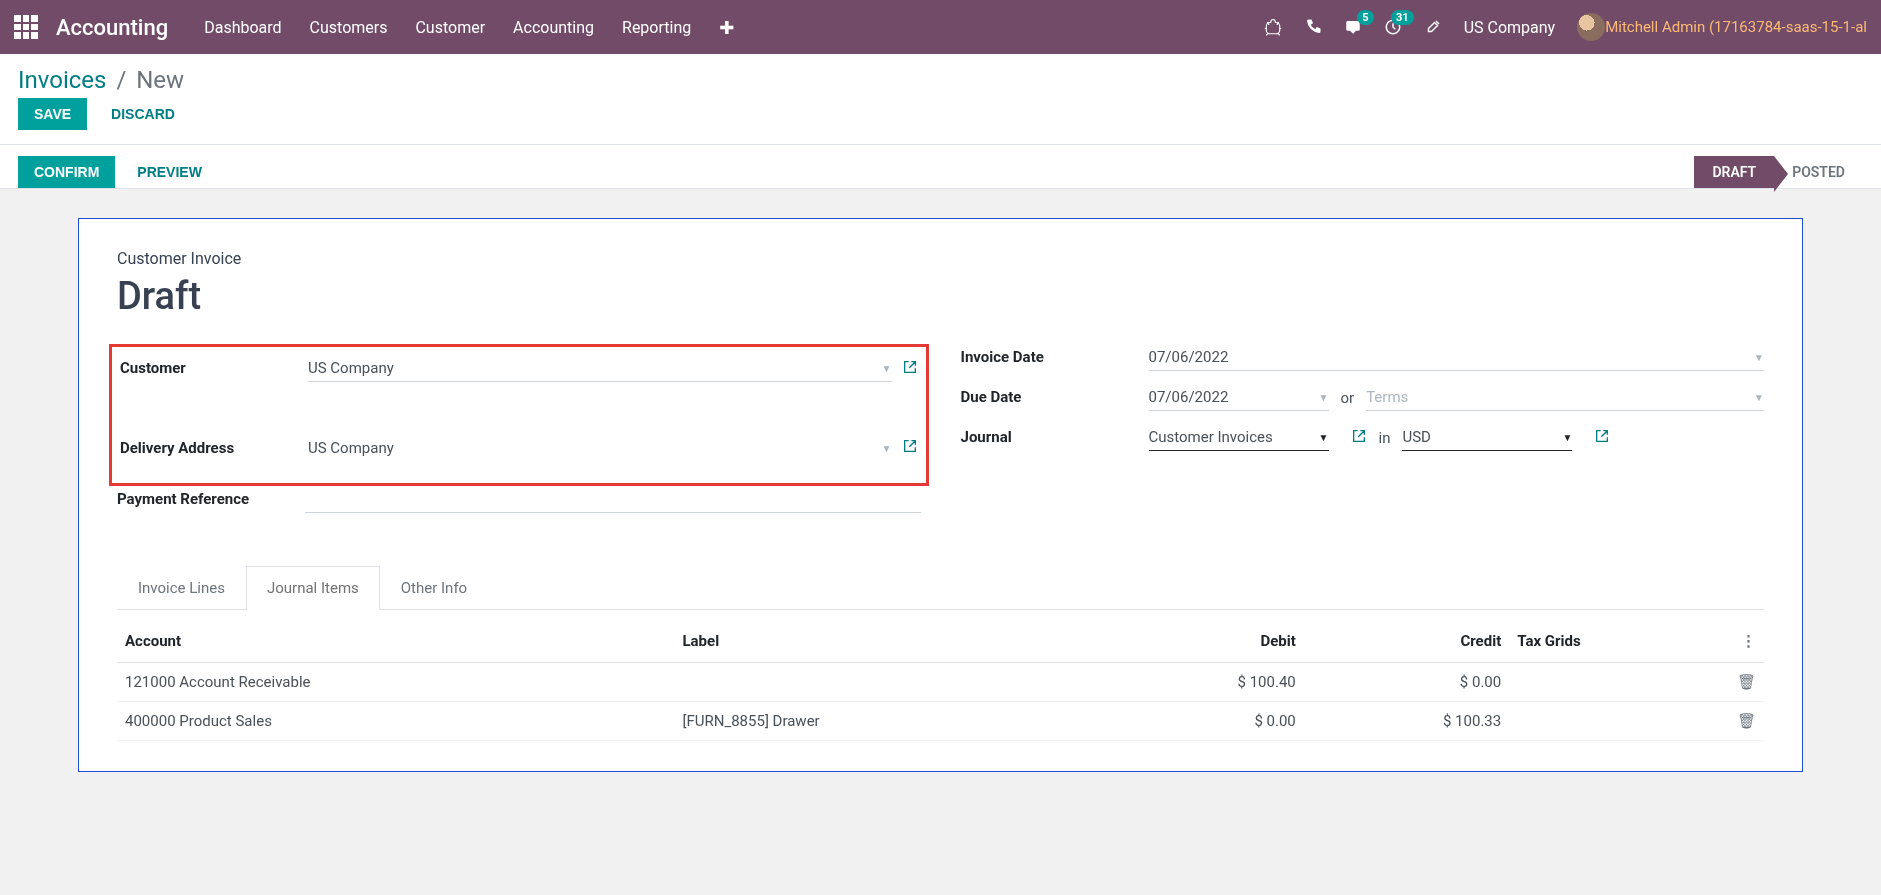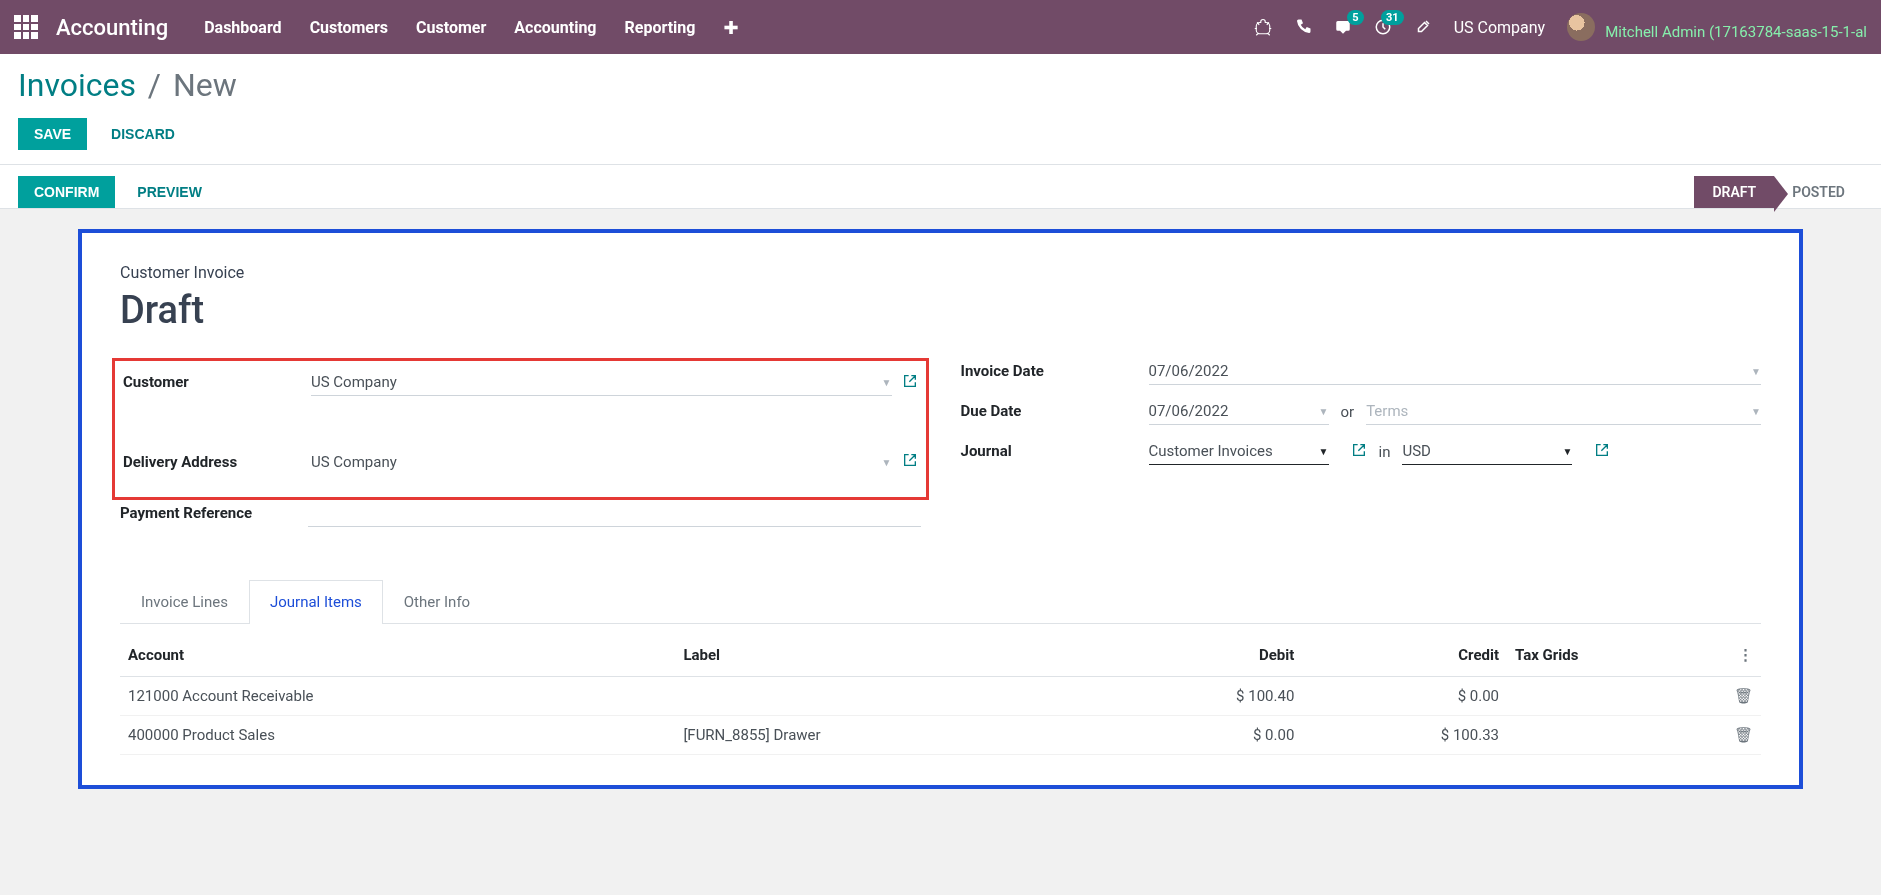--- a/index.html
+++ b/index.html
@@ -4,52 +4,52 @@
 <style>
 * { box-sizing: border-box; margin: 0; padding: 0; }
 body { font-family: -apple-system, BlinkMacSystemFont, "Segoe UI", Roboto, sans-serif; background: #f1f1f1; color: #212529; }
 
 
 .topnav { background: #714B67; height: 54px; display: flex; align-items: center; padding: 0 14px; color: #fff; }
 .apps-icon { width: 24px; height: 24px; margin-right: 18px; cursor: pointer; display: grid; grid-template-columns: repeat(3,1fr); grid-template-rows: repeat(3,1fr); gap: 2px; }
 .apps-icon span { background: #fff; }
 .brand { font-size: 22px; font-weight: 500; margin-right: 36px; }
 .nav-links { display: flex; gap: 28px; }
-.nav-link { color: #fff; font-size: 16px; cursor: pointer; font-weight: bold; }
+.nav-link { color: #fff; font-size: 16px; cursor: pointer; }
 .nav-plus { margin-left: 28px; color:#fff; font-size:18px; cursor:pointer; }
 .nav-right { margin-left: auto; display: flex; align-items: center; gap: 22px; }
 .nav-icon { color: #fff; cursor: pointer; display: flex; align-items: center; position: relative; }
 .nav-icon svg { width: 18px; height: 18px; fill: #fff; }
 .badge { position: absolute; top: -8px; right: -12px; background: #00A09D; color: #fff; border-radius: 10px; font-size: 11px; padding: 1px 5px; font-weight: bold; }
 .company { color: #fff; font-size: 16px; cursor: pointer; }
-.user { display: flex; align-items: flex-end; gap: 10px; color: #86efac; cursor: pointer; font-size: 15px; }
+.user { display: flex; align-items: center; color: #fdba74; cursor: pointer; font-size: 15px; }
 .avatar { width: 28px; height: 28px; border-radius: 50%; background: #c08; background-image: radial-gradient(circle at 35% 35%, #e8c4a0 30%, #8a6d5f 30%); }
 
 
 .subheader { background: #fff; padding: 12px 18px 0 18px; border-bottom: 1px solid #dee2e6; }
-.breadcrumbs { font-size: 32px; margin-bottom: 14px; }
+.breadcrumbs { font-size: 24px; margin-bottom: 4px; }
 .bc-link { color: #017e84; cursor: pointer; }
 .bc-sep { color: #6c757d; margin: 0 4px; }
 .bc-current { color: #6c757d; }
 .actions-row { display: flex; gap: 8px; padding-bottom: 14px; }
 .btn { border: none; padding: 8px 16px; font-size: 14px; font-weight: 600; cursor: pointer; }
 .btn-primary { background: #00A09D; color: #fff; }
 .btn-link { background: transparent; color: #017e84; }
 
 
 .statusbar { background: #fff; border-bottom: 1px solid #dee2e6; display: flex; align-items: flex-end; padding: 0 18px; height: 44px; }
 .statusbar-left { display: flex; gap: 6px; }
 .statusbar-right { margin-left: auto; display: flex; }
 .status-step { padding: 8px 18px; font-size: 14px; font-weight: 600; color: #6c757d; position: relative; }
 .status-step.active { background: #714B67; color: #fff; }
 .status-step.active::after { content: ''; position: absolute; right: -14px; top: 0; border-left: 14px solid #714B67; border-top: 18px solid transparent; border-bottom: 18px solid transparent; }
 
 
 .sheet-wrap { padding: 20px 78px; }
-.sheet { background: #fff; border: 4px solid #1d4ed8; padding: 30px 38px; }
+.sheet { background: #fff; border: 1px solid #1d4ed8; padding: 30px 38px; margin-top: 9px; }
 .form-title-sub { font-size: 16px; color: #374151; margin-bottom: 6px; }
 .form-title { font-size: 38px; font-weight: 500; color: #374151; margin-bottom: 26px; }
 .form-grid { display: flex; gap: 40px; }
 .form-col { flex: 1; }
 .highlight-box { border: 3px solid #e53935; padding: 8px; margin: 0 -8px 0 -8px; }
 .frow { display: flex; align-items: flex-start; margin-bottom: 10px; min-height: 30px; }
 .flabel { width: 188px; font-weight: 700; font-size: 15px; color: #212529; padding-top: 4px; }
 .fval { flex: 1; display: flex; align-items: center; }
 .m2o { flex: 1; border-bottom: 1px solid #ced4da; padding: 4px 0; display: flex; align-items: center; color: #495057; font-size: 15px; }
 .m2o .caret { margin-left: auto; color: #adb5bd; font-size: 10px; }
@@ -58,21 +58,21 @@
 .addr { color: #495057; font-size: 15px; line-height: 1.7; padding-left: 0; }
 .jrow { display: flex; align-items: center; gap: 12px; }
 .jrow .m2o.short { flex: 0 0 180px; }
 .jrow .m2o.tiny { flex: 0 0 170px; }
 .jrow .word { color: #495057; font-size: 15px; }
 .placeholder-input { color: #adb5bd; }
 
 
 .tabs { display: flex; border-bottom: 1px solid #dee2e6; margin-top: 40px; }
 .tab { padding: 12px 20px; font-size: 15px; color: #6c757d; cursor: pointer; border: 1px solid transparent; border-bottom: none; }
-.tab.active { color: #1d4ed8; border-color: #dee2e6; background: #fff; margin-bottom: -1px; }
+.tab.active { color: #737373; border-color: #dee2e6; background: #fff; margin-bottom: -1px; }
 
 
 .tbl { width: 100%; border-collapse: collapse; margin-top: 10px; }
 .tbl th { text-align: left; padding: 12px 8px; font-weight: 700; font-size: 15px; color: #212529; border-bottom: 1px solid #dee2e6; }
 .tbl th.right, .tbl td.right { text-align: right; }
 .tbl td { padding: 10px 8px; font-size: 15px; color: #495057; border-bottom: 1px solid #f1f1f1; }
 .kebab { cursor: pointer; color: #6c757d; }
 .trash { cursor: pointer; color: #6c757d; }
 </style>
 </head>

